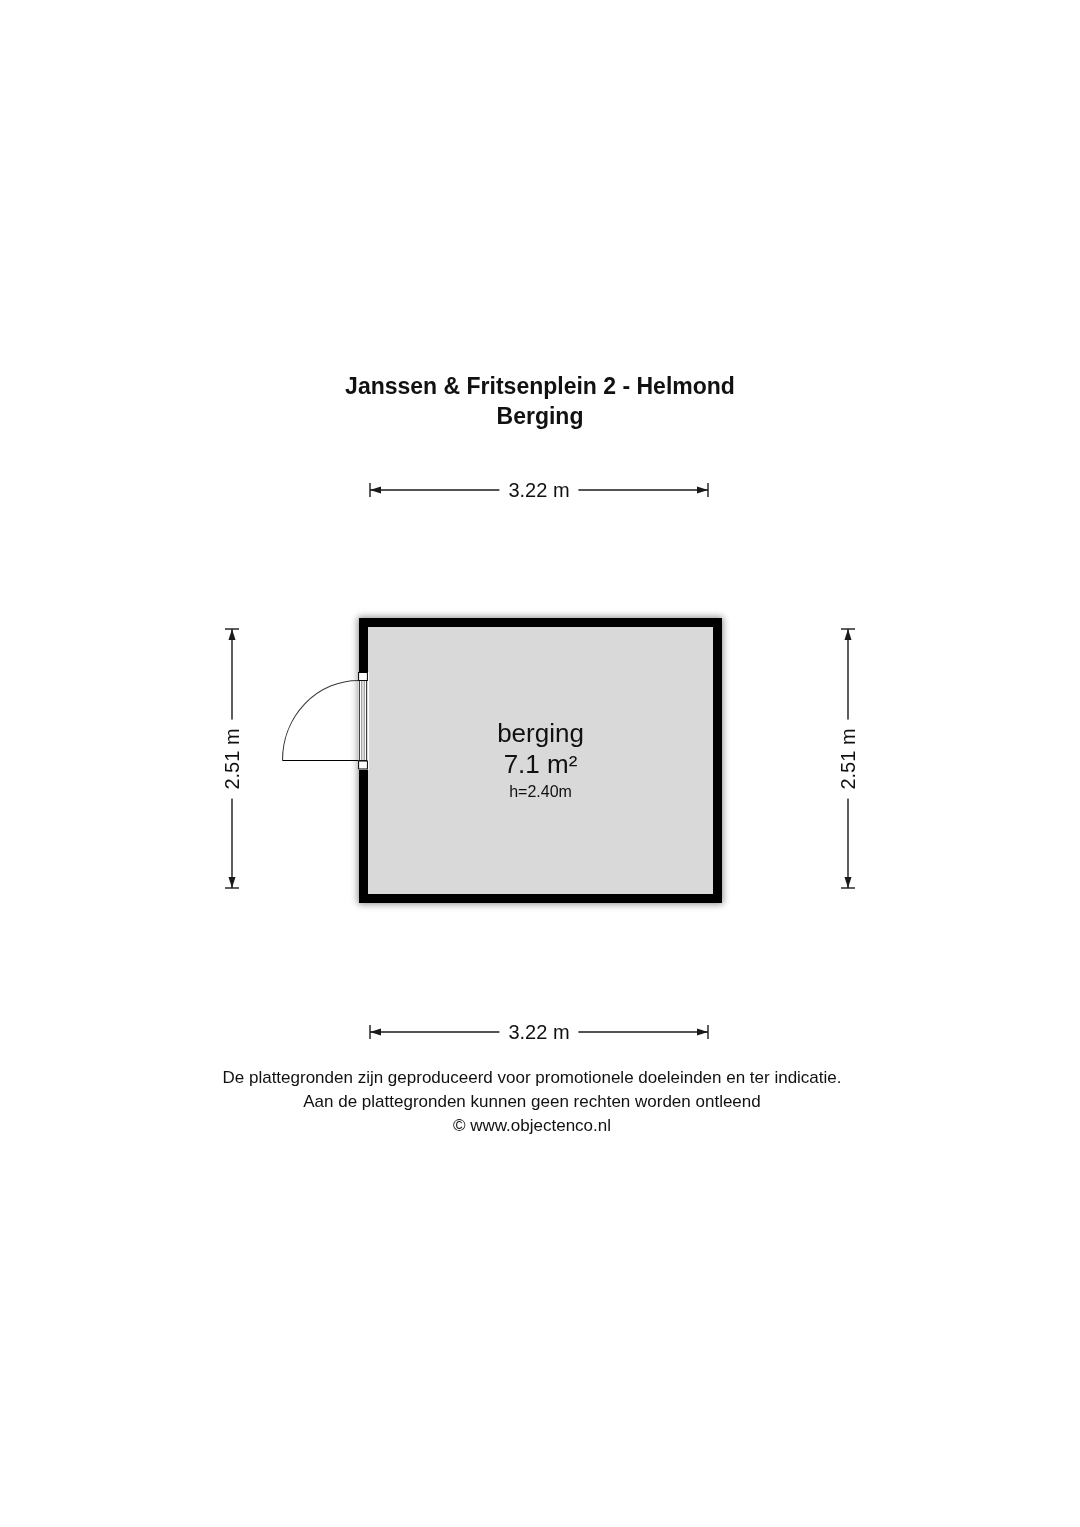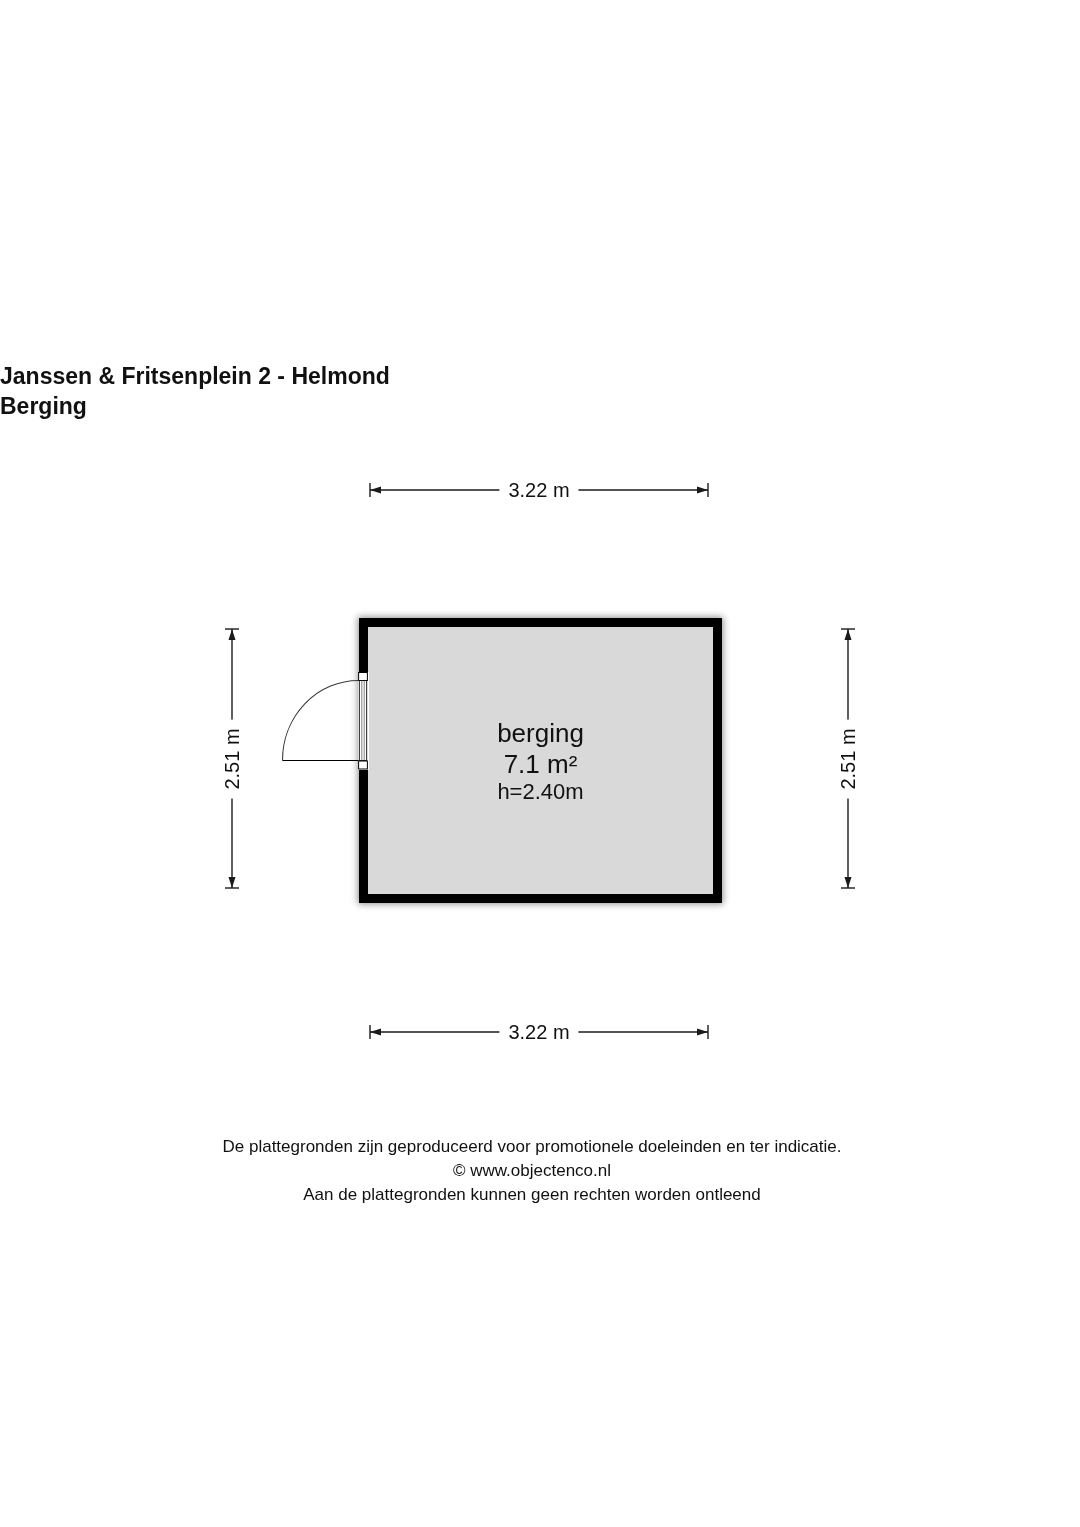--- a/index.html
+++ b/index.html
@@ -15,21 +15,22 @@
     width:1080px;
     height:1527px;
     background:var(--bg);
     font-family:"Liberation Sans", sans-serif;
     color:var(--text);
     overflow:hidden;
   }
   
   .title-block{
     position:absolute;
-    top:361px; left:0; width:100%;
+    top:371px; left:0; width:100%;
+    text-align:center;
     font-weight:bold;
     font-size:23px;
     line-height:30px;
     color:var(--text);
   }
   
   .room{
     position:absolute;
     left:359px; top:618px;
     width:345px; height:267px;
@@ -43,21 +44,21 @@
     width:345px; height:267px;
     display:flex;
     flex-direction:column;
     align-items:center;
     justify-content:center;
     text-align:center;
     pointer-events:none;
   }
   .room-name{font-size:26px;line-height:31px;}
   .room-area{font-size:26px;line-height:31px;}
-  .room-height{font-size:22px;line-height:24px;}
+  .room-height{font-size:16px;line-height:24px;}
   
   .door-svg{position:absolute;left:255px;top:655px;width:125px;height:125px;}
   
   .dim{position:absolute;text-align:center;}
   .dim svg{position:absolute;left:0;top:0;display:block;}
   .dim-label{
     position:absolute;
     left:50%; top:50%;
     transform:translate(-50%,-50%);
     background:var(--bg);
@@ -78,21 +79,21 @@
   }
   .dim-top{left:369px;top:477px;width:340px;height:26px;}
   .dim-bottom{left:369px;top:1019px;width:340px;height:26px;}
   .dim-left{left:219px;top:628px;width:26px;height:261px;}
   .dim-right{left:835px;top:628px;width:26px;height:261px;}
   .dim line{stroke:var(--line);stroke-width:1.4;}
   .dim polygon{fill:var(--line);stroke:none;}
   
   .footer{
     position:absolute;
-    top:1135px; left:0; width:1064px;
+    top:1066px; left:0; width:1064px;
     text-align:center;
     font-size:17px;
     line-height:24px;
     color:var(--text);
   }
 </style>
 </head>
 <body>
 
 <div class="page">
@@ -165,17 +166,17 @@
       <line x1="1" y1="13" x2="339" y2="13"></line>
       <line x1="339" y1="6" x2="339" y2="20"></line>
       <polygon points="1,13 12,9.5 12,16.5"></polygon>
       <polygon points="339,13 328,9.5 328,16.5"></polygon>
     </svg>
     <span class="dim-label">3.22 m</span>
   </div>
 
   <div class="footer">
     <div>De plattegronden zijn geproduceerd voor promotionele doeleinden en ter indicatie.</div>
+    <div>Aan de plattegronden kunnen geen rechten worden ontleend</div>
     <div>© www.objectenco.nl</div>
-    <div>Aan de plattegronden kunnen geen rechten worden ontleend</div>
   </div>
 
 </div>
 
 </body></html>

